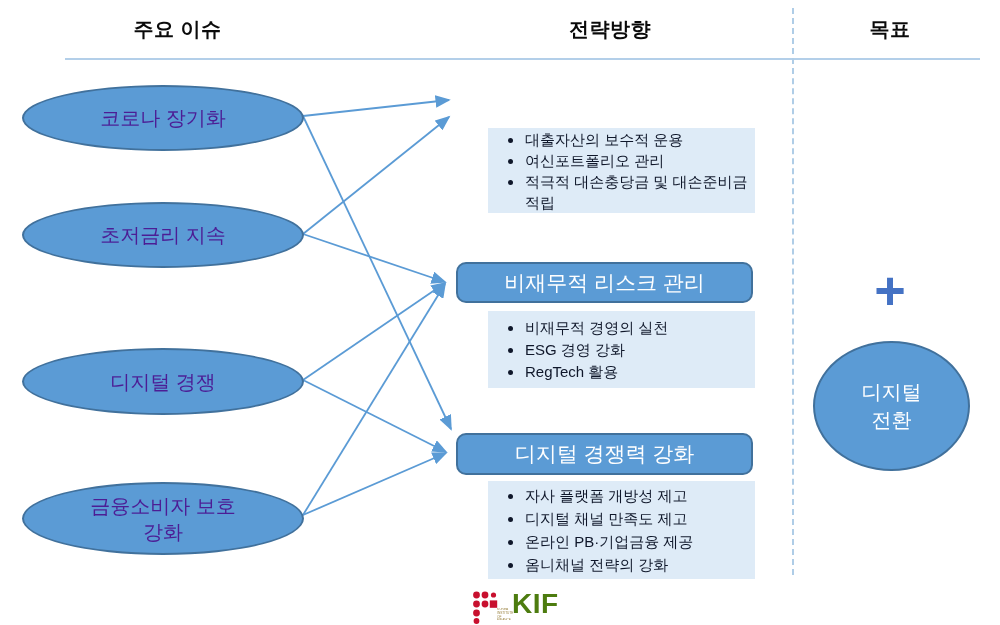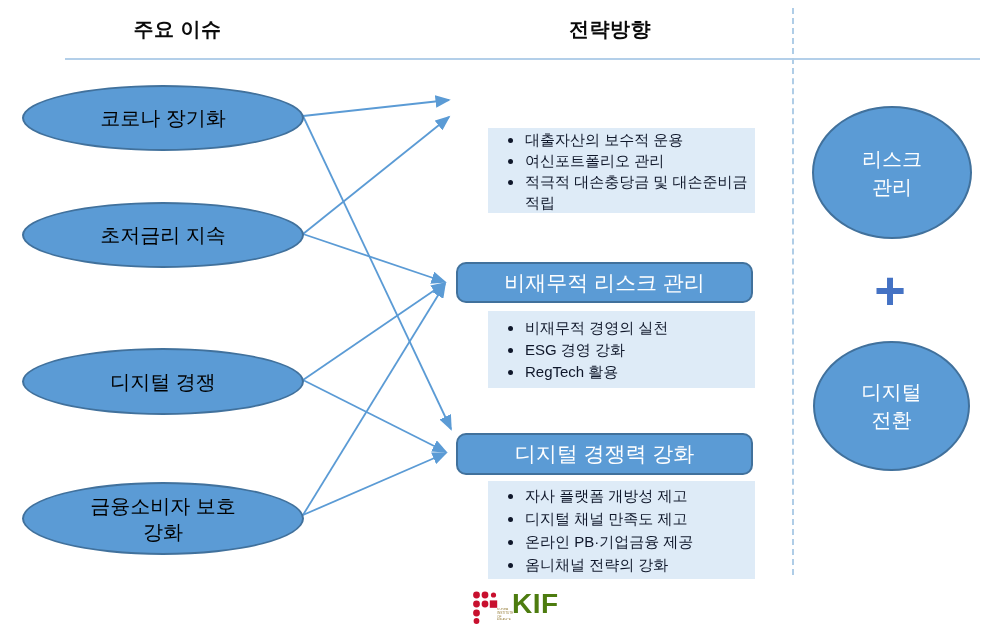--- a/index.html
+++ b/index.html
@@ -13,21 +13,21 @@
   }
   .hrule{position:absolute;left:65px;top:58px;width:915px;height:0;border-top:2px solid #B3CFE9;}
   .vrule{position:absolute;left:792px;top:8px;height:567px;width:0;border-left:2px dashed #AFCDE7;}
 
   .arrow-layer{position:absolute;left:0;top:0;z-index:1;}
 
   .issue-ellipse{
     position:absolute;z-index:2;box-sizing:border-box;
     background:#5B9BD5;border:2px solid #41719C;border-radius:50%;
     display:flex;align-items:center;justify-content:center;
-    color:#000000;font-size:20px;line-height:26px;text-align:center;white-space:pre-line;
+    color:#4c1d95;font-size:20px;line-height:26px;text-align:center;white-space:pre-line;
   }
   .strategy-box{
     position:absolute;z-index:2;box-sizing:border-box;
     background:#5B9BD5;border:2.5px solid #41719C;border-radius:10px;
     display:flex;align-items:center;justify-content:center;
     color:#fff;font-size:21px;
   }
   .bullet-panel{
     position:absolute;z-index:2;box-sizing:border-box;background:#DEEBF7;
     display:flex;align-items:center;
@@ -59,20 +59,21 @@
     color:#4d7c0f;font-size:28px;font-weight:700;line-height:30px;letter-spacing:0.5px;
   }
 </style>
 </head>
 <body>
 
 <div class="stage">
 
   <div class="col-header" style="left:65px;width:225px;">주요 이슈</div>
   <div class="col-header" style="left:455px;width:310px;">전략방향</div>
+  <div class="col-header" style="left:795px;width:190px;">목표</div>
 
   <div class="hrule"></div>
   <div class="vrule"></div>
 
   <svg class="arrow-layer" width="1000" height="625" viewBox="0 0 1000 625">
     <defs>
       <marker id="arrowhead" markerWidth="9" markerHeight="7" refX="7.5" refY="3.5" orient="auto">
         <path d="M0,0 L8.5,3.5 L0,7 Z" fill="#5B9BD5"></path>
       </marker>
     </defs>
@@ -124,24 +125,20 @@
   </div>
   <div class="bullet-panel lh23" style="left:488px;top:481px;width:267px;height:98px;">
     <ul>
       <li>자사 플랫폼 개방성 제고</li>
       <li>디지털 채널 만족도 제고</li>
       <li>온라인 PB·기업금융 제공</li>
       <li>옴니채널 전략의 강화</li>
     </ul>
   </div>
 
-  <div class="goal-circle" style="left:812px;top:106px;width:160px;height:133px;">
-    <span>리스크
-관리</span>
-  </div>
   <div class="plus-sign">+</div>
   <div class="goal-circle" style="left:813px;top:341px;width:157px;height:130px;">
     <span>디지털
 전환</span>
   </div>
 
   <svg class="logo-mark" width="27" height="34" viewBox="0 0 27 34">
     <circle cx="4.5" cy="4" r="3.4" fill="#C8102E"></circle>
     <circle cx="13" cy="4" r="3.4" fill="#C8102E"></circle>
     <circle cx="21.5" cy="4" r="2.6" fill="#C8102E"></circle>

